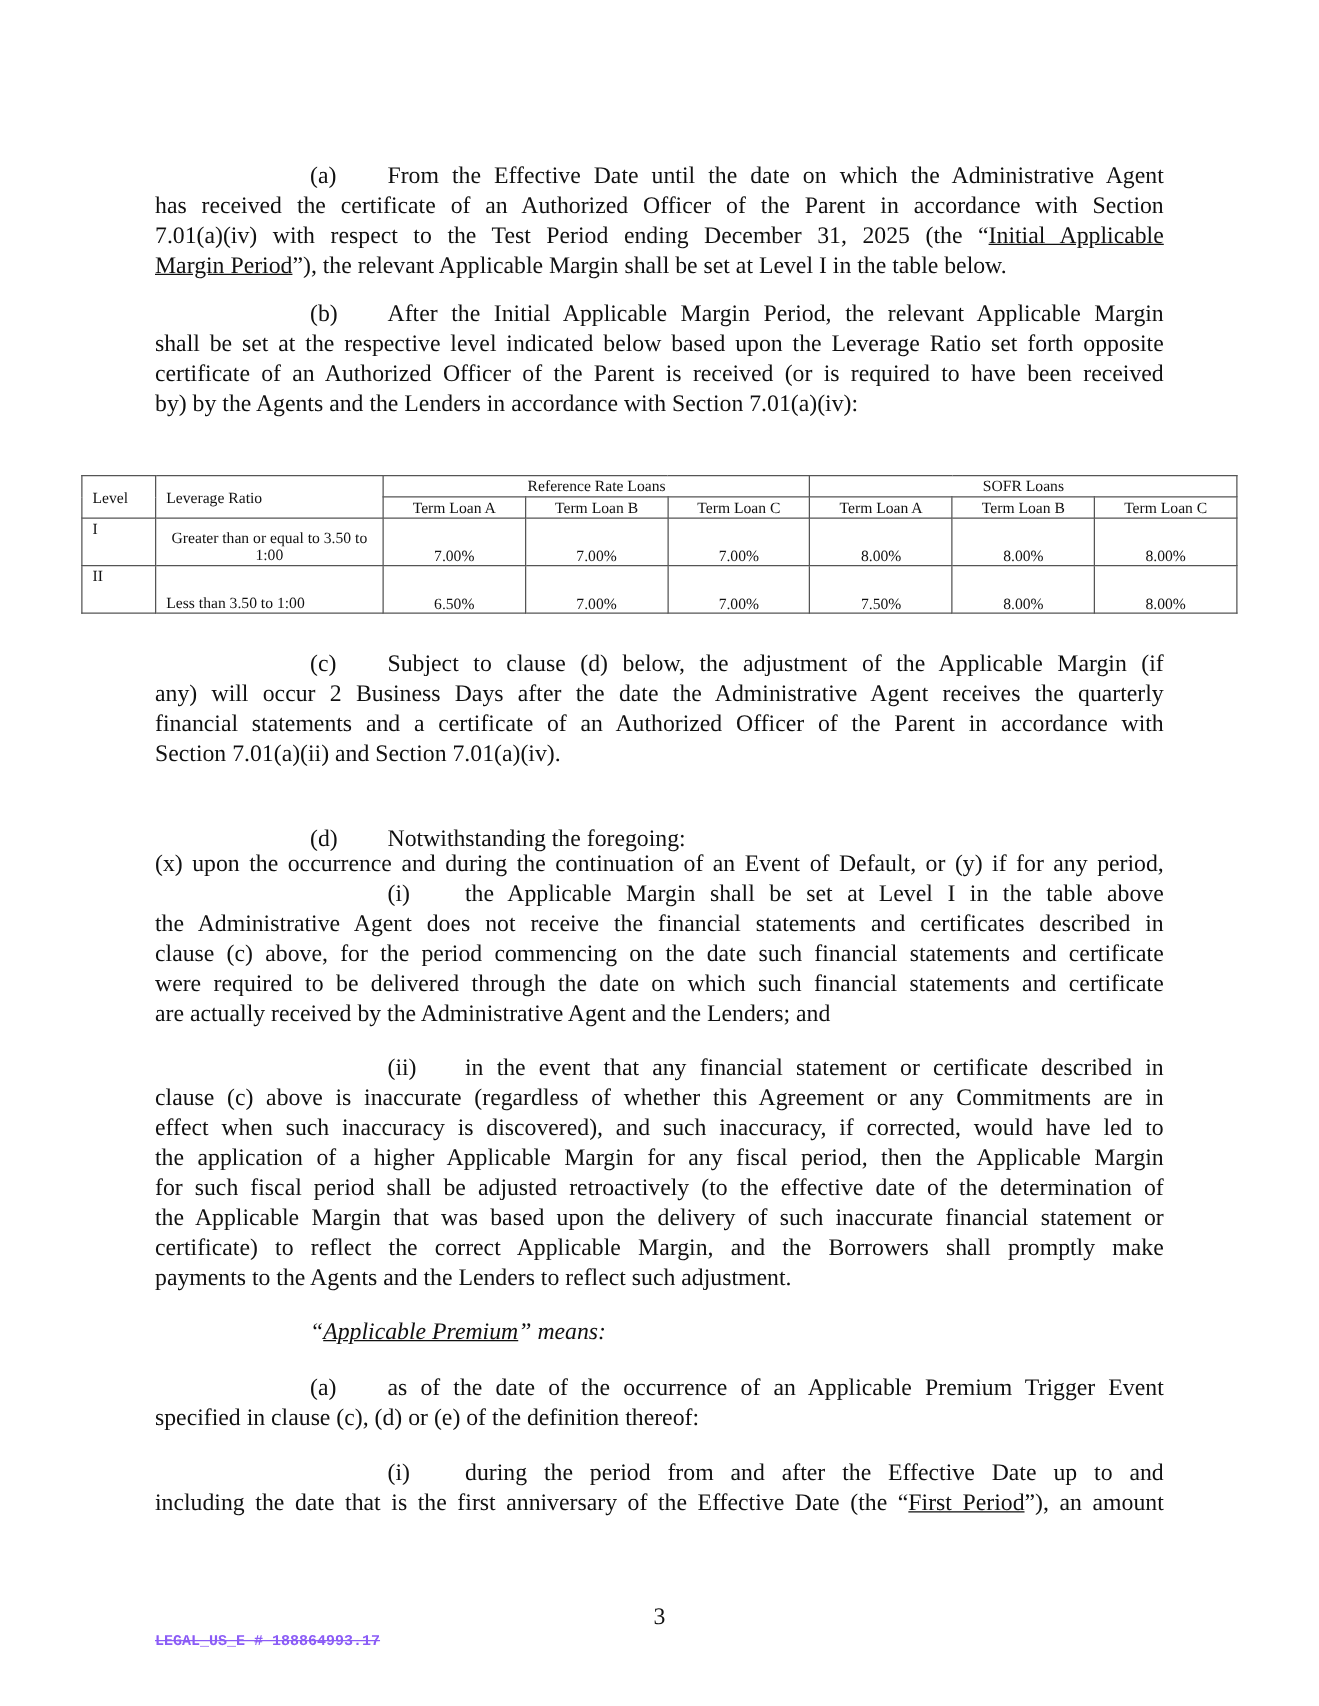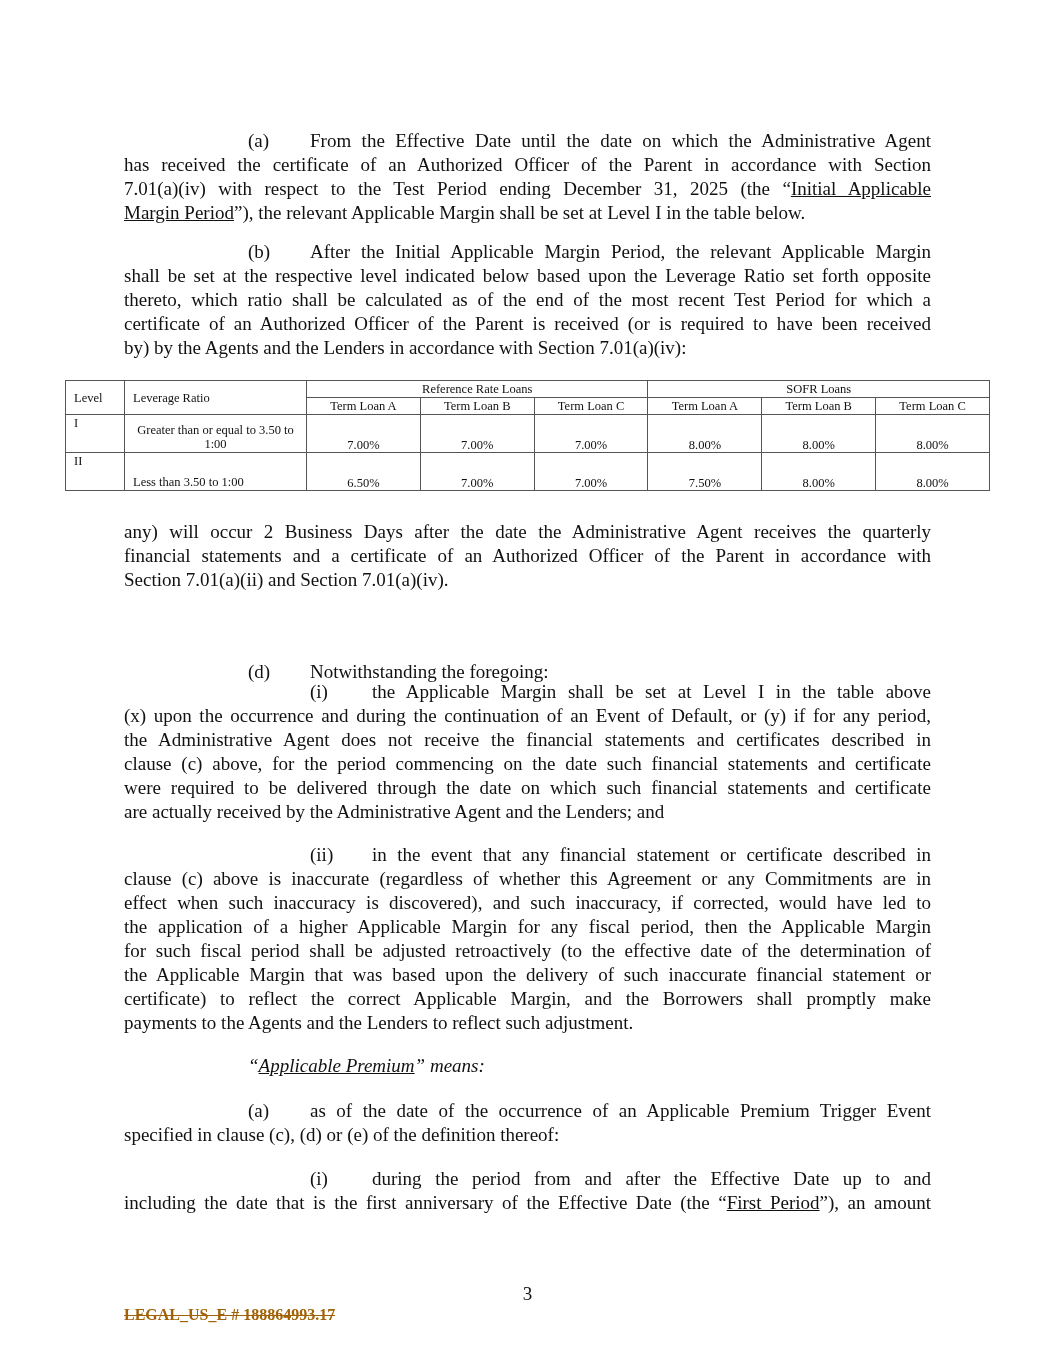--- a/index.html
+++ b/index.html
@@ -11,37 +11,36 @@
   .ind1 { display:inline-block; width:124px; }
   .ind2 { display:inline-block; width:186px; }
   .lbl { display:inline-block; width:62px; }
   .u { text-decoration:underline; }
   table.margin { position:absolute; left:65px; top:380px; width:925px; border-collapse:collapse;
                  font-size:12.5px; line-height:14px;border-radius:22px; }
   table.margin td { border:1px solid #555; padding:1px 8px; vertical-align:top; }
   table.margin td.c { text-align:center; vertical-align:bottom; padding:0 4px; }
   table.margin td.hc { text-align:center; vertical-align:middle; padding:1px 4px; }
   .pagenum { position:absolute; left:0; width:1055px; top:1283px; text-align:center; font-size:19px; }
-  .legal { position:absolute; left:124px; top:1306px; font-size:16px; font-weight:bold; color:#a16207;
-           text-decoration:line-through; font-family:Liberation Serif, serif; }
+  .legal { position:absolute; left:124px; top:1306px; font-size:12px; font-weight:bold; color:#8b5cf6;
+           text-decoration:line-through; font-family:Liberation Mono, monospace; }
 </style>
 </head>
 <body>
 
 <div class="para" style="top:129px;">
   <div class="jl"><span class="ind1"></span><span class="lbl">(a)</span><span>From the Effective Date until the date on which the Administrative Agent</span></div>
   <div class="jl">has received the certificate of an Authorized Officer of the Parent in accordance with Section</div>
   <div class="jl"><span>7.01(a)(iv) with respect to the Test Period ending December 31, 2025 (the “</span><span class="u">Initial Applicable</span></div>
   <div><span class="u">Margin Period</span><span>”), the relevant Applicable Margin shall be set at Level I in the table below.</span></div>
 </div>
 
 <div class="para" style="top:240px;">
   <div class="jl"><span class="ind1"></span><span class="lbl">(b)</span><span>After the Initial Applicable Margin Period, the relevant Applicable Margin</span></div>
   <div class="jl">shall be set at the respective level indicated below based upon the Leverage Ratio set forth opposite</div>
-  <div class="jl">thereto, which ratio shall be calculated as of the end of the most recent Test Period for which a</div>
   <div class="jl">certificate of an Authorized Officer of the Parent is received (or is required to have been received</div>
   <div>by) by the Agents and the Lenders in accordance with Section 7.01(a)(iv):</div>
 </div>
 
 <table class="margin">
   <tbody>
       <tr>
     <td rowspan="2" style="width:42px; vertical-align:middle;">Level</td>
     <td rowspan="2" style="width:165px; vertical-align:middle;margin-left:33px;">Leverage Ratio</td>
     <td colspan="3" class="hc">Reference Rate Loans</td>
@@ -72,32 +71,33 @@
     <td class="c">7.00%</td>
     <td class="c">7.00%</td>
     <td class="c">7.50%</td>
     <td class="c">8.00%</td>
     <td class="c">8.00%</td>
   </tr>
 </tbody>
   </table>
 
 <div class="para" style="top:520px;">
+  <div class="jl"><span class="ind1"></span><span class="lbl">(c)</span><span>Subject to clause (d) below, the adjustment of the Applicable Margin (if</span></div>
   <div class="jl">any) will occur 2 Business Days after the date the Administrative Agent receives the quarterly</div>
   <div class="jl">financial statements and a certificate of an Authorized Officer of the Parent in accordance with</div>
   <div>Section 7.01(a)(ii) and Section 7.01(a)(iv).</div>
 </div>
 
 <div class="para" style="top:660px;">
   <div><span class="ind1"></span><span class="lbl">(d)</span><span>Notwithstanding the foregoing:</span></div>
 </div>
 
 <div class="para" style="top:680px;">
+  <div class="jl">(x) upon the occurrence and during the continuation of an Event of Default, or (y) if for any period,</div>
   <div class="jl"><span class="ind2"></span><span class="lbl">(i)</span><span>the Applicable Margin shall be set at Level I in the table above</span></div>
-  <div class="jl">(x) upon the occurrence and during the continuation of an Event of Default, or (y) if for any period,</div>
   <div class="jl">the Administrative Agent does not receive the financial statements and certificates described in</div>
   <div class="jl">clause (c) above, for the period commencing on the date such financial statements and certificate</div>
   <div class="jl">were required to be delivered through the date on which such financial statements and certificate</div>
   <div>are actually received by the Administrative Agent and the Lenders; and</div>
 </div>
 
 <div class="para" style="top:843px;">
   <div class="jl"><span class="ind2"></span><span class="lbl">(ii)</span><span>in the event that any financial statement or certificate described in</span></div>
   <div class="jl">clause (c) above is inaccurate (regardless of whether this Agreement or any Commitments are in</div>
   <div class="jl">effect when such inaccuracy is discovered), and such inaccuracy, if corrected, would have led to</div>

